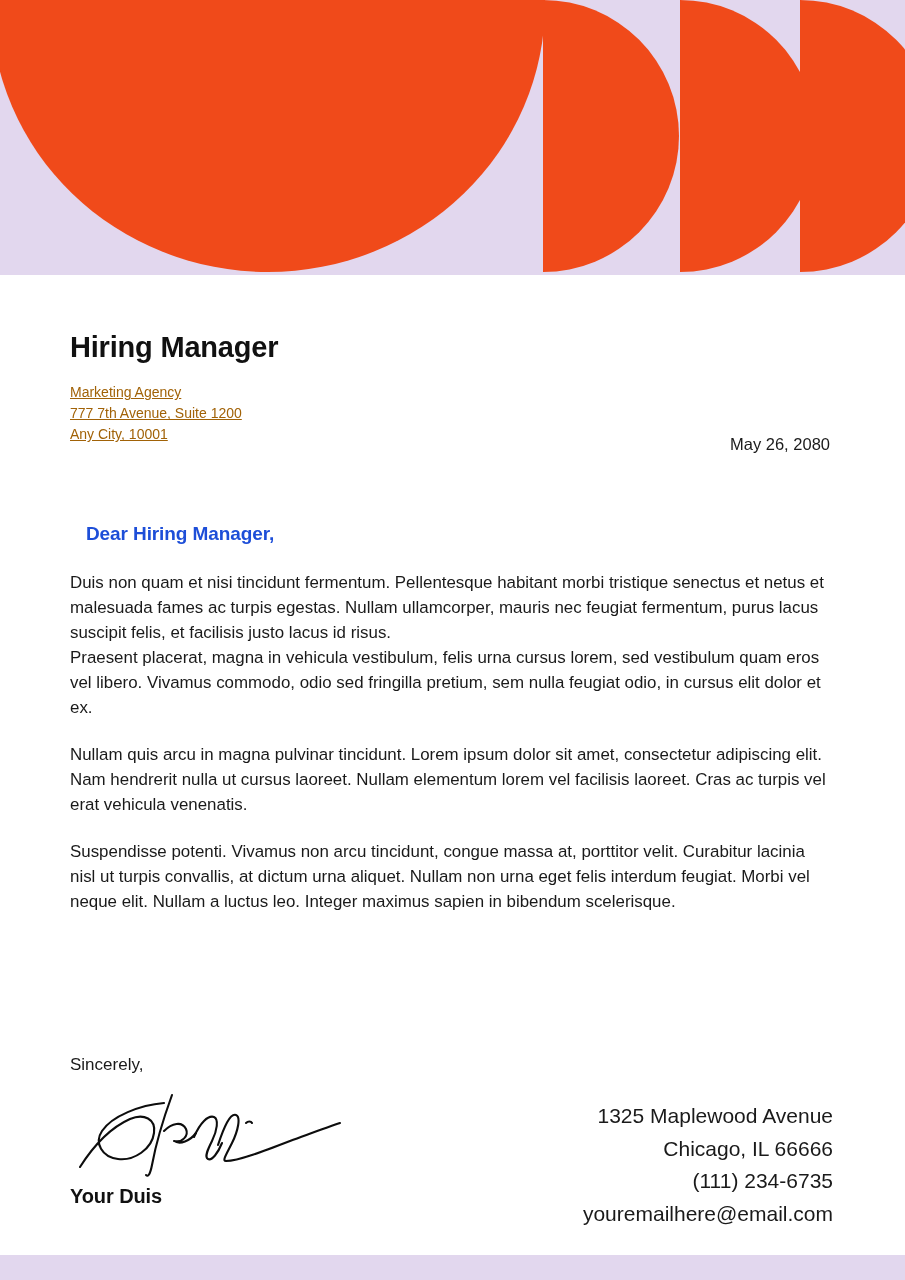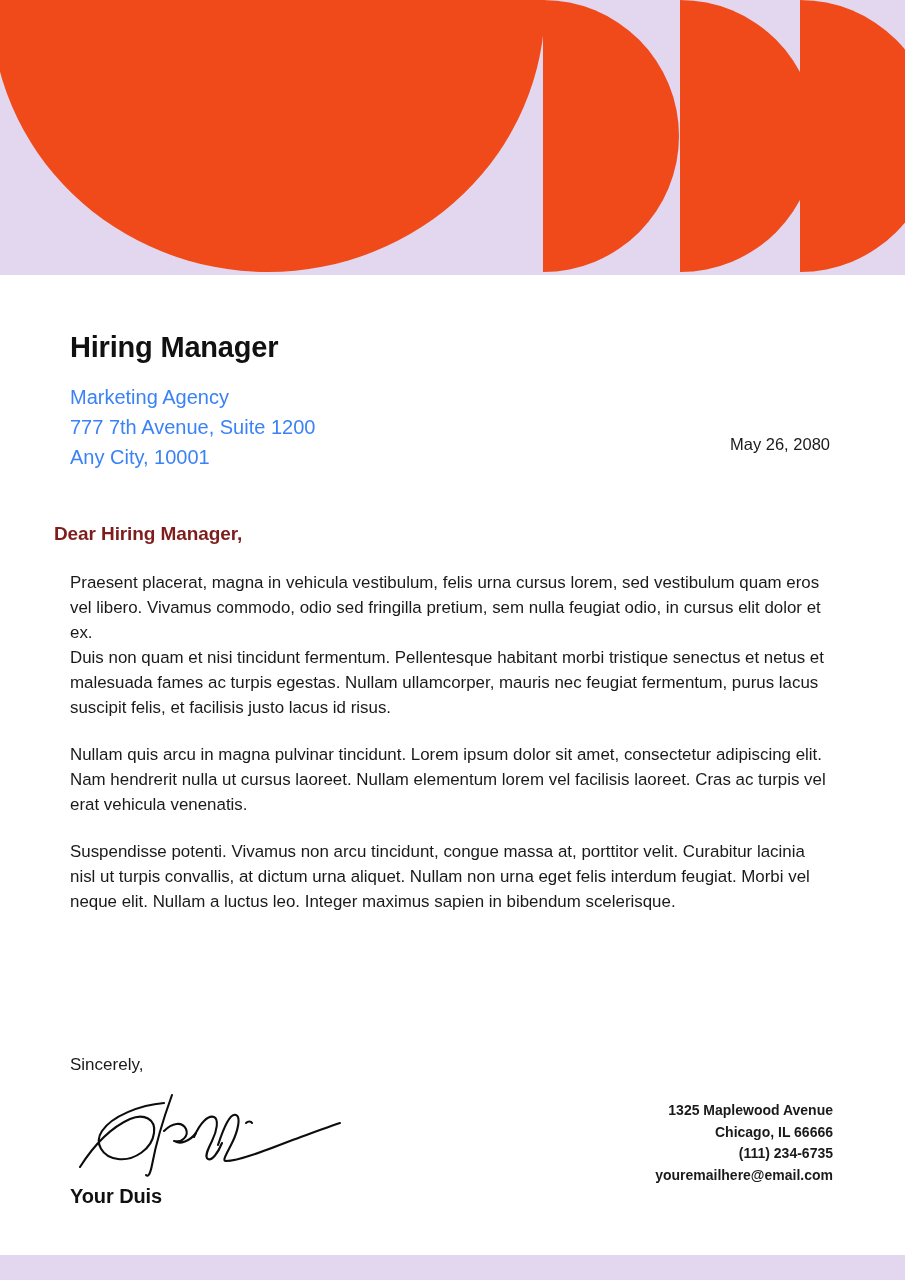--- a/index.html
+++ b/index.html
@@ -51,42 +51,43 @@
   }
   .recipient-name {
     font-size: 29px;
     font-weight: bold;
     letter-spacing: -0.2px;
     line-height: 1.15;
     margin: 0 0 18px 0;
     color: #111111;
   }
   .recipient-line {
-    font-size: 20px;
+    font-size: 14px;
     line-height: 1.5;
-    color: #3b82f6;
-    margin: 0;
+    color: #a16207;
+    margin: 0;
+    text-decoration: underline;
   }
 
   .letter-date {
     position: absolute;
     right: 75px;
     top: 160px;
     font-size: 16.5px;
     color: #1a1a1a;
     text-align: right;
   }
 
   .salutation {
     position: absolute;
-    left: 54px;
+    left: 86px;
     top: 248px;
     font-size: 19px;
     font-weight: bold;
-    color: #7f1d1d;
+    color: #1d4ed8;
     letter-spacing: -0.1px;
   }
 
   .body-copy {
     position: absolute;
     left: 70px;
     top: 295px;
     width: 760px;
   }
   .para {
@@ -129,25 +130,24 @@
     margin: 0;
   }
 
   .contact-block {
     position: absolute;
     right: 72px;
     top: 825px;
     text-align: right;
   }
   .contact-line {
-    font-size: 14px;
+    font-size: 21px;
     line-height: 1.55;
     color: #1a1a1a;
     margin: 0;
-    font-weight: bold;
   }
 
   
   .footer-band {
     position: absolute;
     left: 0;
     top: 1255px;
     width: 905px;
     height: 25px;
     background: #E2D7EE;
@@ -185,22 +185,22 @@
     <p class="recipient-line">777 7th Avenue, Suite 1200</p>
     <p class="recipient-line">Any City, 10001</p>
   </div>
 
   <div class="letter-date">May 26, 2080</div>
 
   <div class="salutation">Dear Hiring Manager,</div>
 
   <div class="body-copy">
     <div class="para">
+      <p class="para-sub">Duis non quam et nisi tincidunt fermentum. Pellentesque habitant morbi tristique senectus et netus et malesuada fames ac turpis egestas. Nullam ullamcorper, mauris nec feugiat fermentum, purus lacus suscipit felis, et facilisis justo lacus id risus.</p>
       <p class="para-sub">Praesent placerat, magna in vehicula vestibulum, felis urna cursus lorem, sed vestibulum quam eros vel libero. Vivamus commodo, odio sed fringilla pretium, sem nulla feugiat odio, in cursus elit dolor et ex.</p>
-      <p class="para-sub">Duis non quam et nisi tincidunt fermentum. Pellentesque habitant morbi tristique senectus et netus et malesuada fames ac turpis egestas. Nullam ullamcorper, mauris nec feugiat fermentum, purus lacus suscipit felis, et facilisis justo lacus id risus.</p>
     </div>
     <p class="para">Nullam quis arcu in magna pulvinar tincidunt. Lorem ipsum dolor sit amet, consectetur adipiscing elit. Nam hendrerit nulla ut cursus laoreet. Nullam elementum lorem vel facilisis laoreet. Cras ac turpis vel erat vehicula venenatis.</p>
     <p class="para">Suspendisse potenti. Vivamus non arcu tincidunt, congue massa at, porttitor velit. Curabitur lacinia nisl ut turpis convallis, at dictum urna aliquet. Nullam non urna eget felis interdum feugiat. Morbi vel neque elit. Nullam a luctus leo. Integer maximus sapien in bibendum scelerisque.</p>
   </div>
 
   <div class="sign-off">
     <p class="sincerely">Sincerely,</p>
 
     <div class="signature-mark">
       <svg width="300" height="92" viewBox="0 0 300 92" xmlns="http://www.w3.org/2000/svg" fill="none" stroke="#0d0d0d" stroke-width="2.1" stroke-linecap="round" stroke-linejoin="round" aria-hidden="true">

